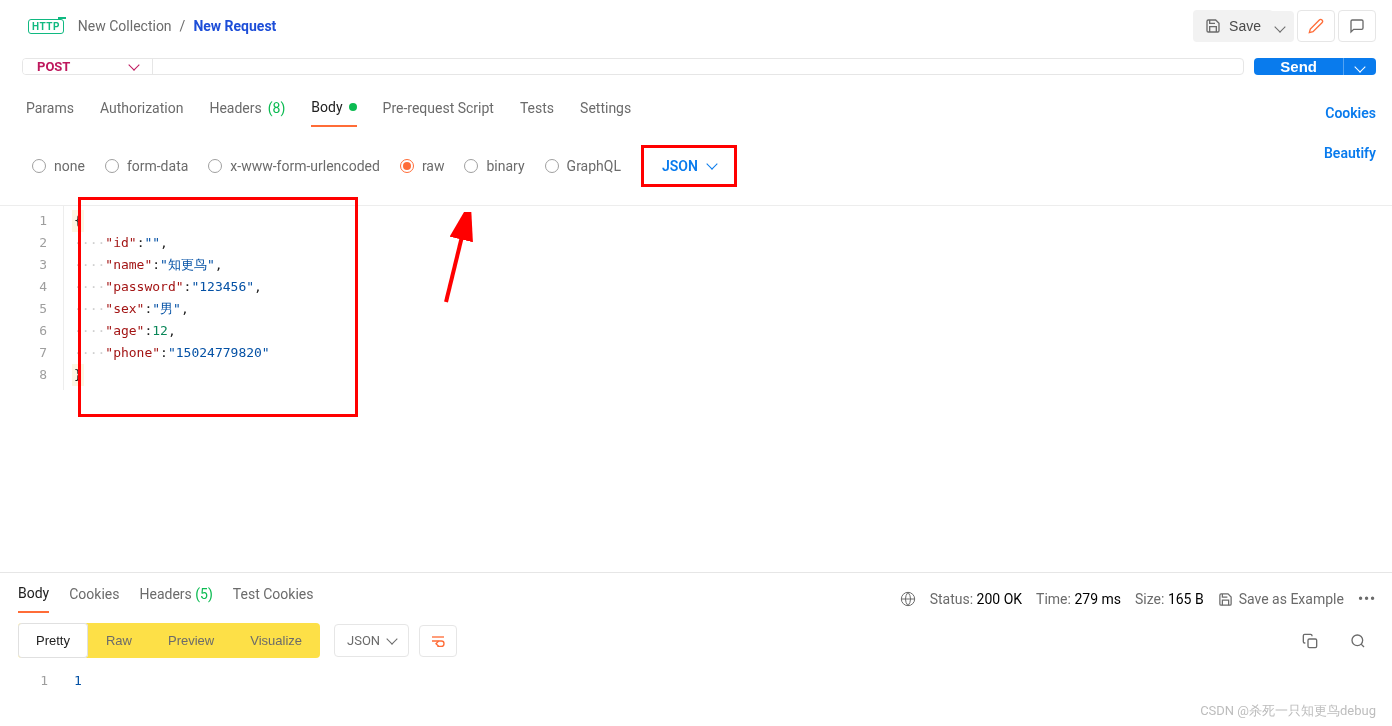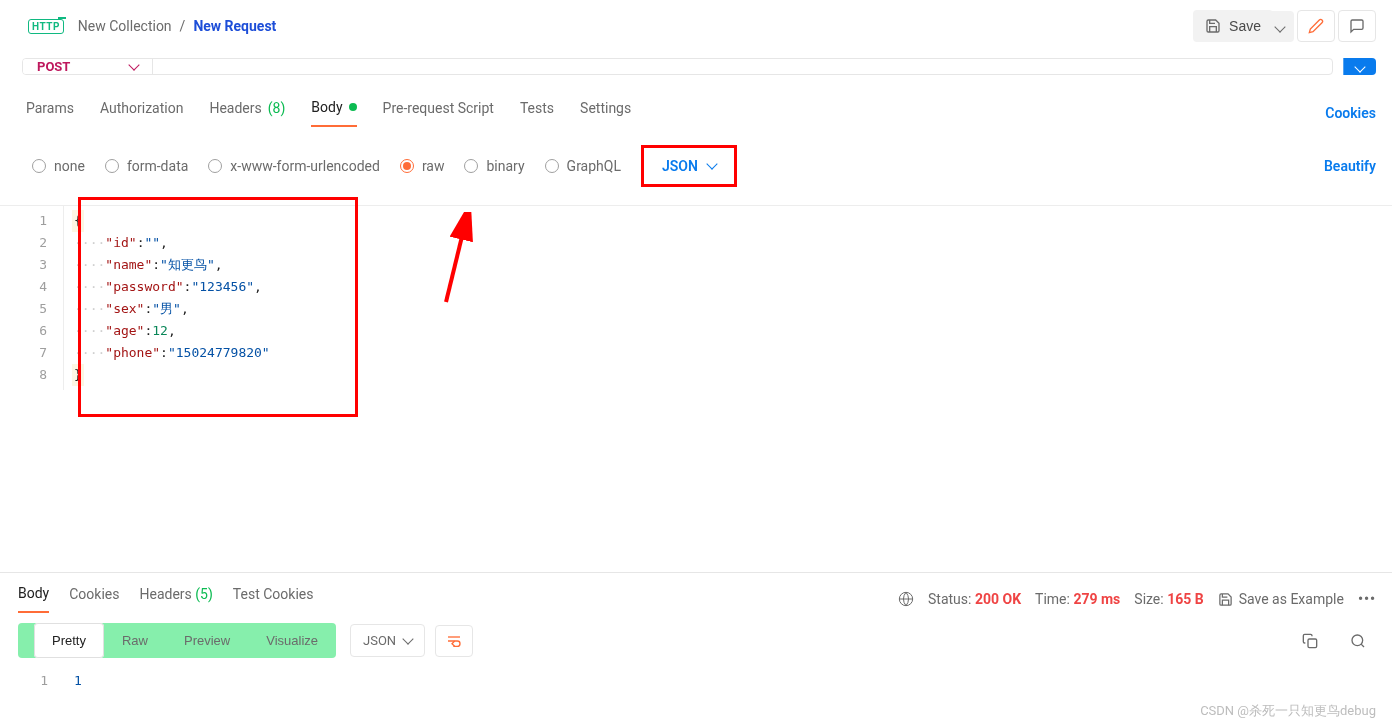--- a/index.html
+++ b/index.html
@@ -29,21 +29,21 @@
 
 
 .req-tabs { display: flex; align-items: center; gap: 26px; padding: 16px 16px 0 26px; border-bottom: 1px solid transparent; font-size: 14px; color: #6b6b6b; }
 .req-tabs .tab { padding-bottom: 10px; cursor: pointer; display: flex; align-items: center; gap: 6px; }
 .req-tabs .tab.active { color: #212121; border-bottom: 2px solid #ff6c37; margin-bottom: -1px; }
 .badge-count { color: #0cbb52; }
 .dot-active { width: 8px; height: 8px; border-radius: 50%; background: #0cbb52; display: inline-block; }
 .cookies-link { margin-left: auto; color: #097bed; font-weight: 600; cursor: pointer; }
 
 
-.body-types { display: flex; align-items: center; gap: 20px; padding: 18px 16px 12px 32px; font-size: 14px; color: #6b6b6b; }
+.body-types { display: flex; gap: 20px; padding: 18px 16px 12px 32px; font-size: 14px; color: #6b6b6b; }
 .radio { display: flex; align-items: center; gap: 8px; cursor: pointer; }
 .radio-dot { width: 14px; height: 14px; border-radius: 50%; border: 1.5px solid #a0a0a0; display: inline-block; position: relative; }
 .radio.selected .radio-dot { border-color: #ff6c37; }
 .radio.selected .radio-dot::after { content: ""; position: absolute; inset: 2px; border-radius: 50%; background: #ff6c37; }
 .json-dd { display: flex; align-items: center; gap: 10px; color: #097bed; font-weight: 600; padding: 10px 18px; cursor: pointer; border: 3px solid #ff0000; position: relative; }
 .beautify { margin-left: auto; color: #097bed; font-weight: 600; cursor: pointer; }
 
 
 .red-arrow { position: absolute; left: 438px; top: 212px; pointer-events: none; }
 
@@ -60,26 +60,26 @@
 .n { color: #098658; }
 .p { color: #212121; }
 .indent { color: #d0d0d0; }
 
 
 .resp-pane { position: absolute; left: 0; right: 0; bottom: 0; border-top: 1px solid #e6e6e6; background: #fff; }
 .resp-tabs { display: flex; align-items: center; padding: 12px 16px 0 18px; gap: 20px; font-size: 14px; color: #6b6b6b; }
 .resp-tabs .rtab { padding-bottom: 10px; cursor: pointer; }
 .resp-tabs .rtab.active { color: #212121; border-bottom: 2px solid #ff6c37; }
 .resp-right { margin-left: auto; display: flex; align-items: center; gap: 14px; color: #6b6b6b; }
-.resp-right .val { color: #ef4444; font-weight: bold; }
+.resp-right .val { color: #000000; }
 .resp-right .save-example { display: flex; align-items: center; gap: 6px; cursor: pointer; color: #6b6b6b; justify-content: space-between; }
 .resp-right .more { cursor: pointer; letter-spacing: 1px; font-weight: 700; }
 
 .resp-toolbar { display: flex; align-items: center; gap: 0; padding: 10px 16px 8px 18px; }
-.seg { display: flex; background: #86efac; border-radius: 4px; overflow: hidden; padding-left: 16px; }
+.seg { display: flex; background: #fde047; border-radius: 4px; overflow: hidden; }
 .seg button { border: none; background: transparent; padding: 10px 18px; font-size: 13px; color: #6b6b6b; cursor: pointer; }
 .seg button.on { background: #fff; color: #212121; box-shadow: inset 0 0 0 1px #e0e0e0; border-radius: 4px; }
 .resp-json { margin-left: 14px; display: flex; align-items: center; gap: 8px; background: #fff; border: 1px solid #e6e6e6; border-radius: 4px; padding: 8px 12px; font-size: 13px; color: #6b6b6b; cursor: pointer; }
 .wrap-btn { margin-left: 10px; border: 1px solid #e6e6e6; border-radius: 4px; padding: 8px 10px; color: #ff6c37; background: #fff; cursor: pointer; }
 .resp-toolbar-right { margin-left: auto; display: flex; gap: 12px; }
 
 .resp-editor { display: flex; font-family: Consolas, Monaco, monospace; font-size: 13px; line-height: 22px; padding-bottom: 30px; }
 .resp-editor .gutter { min-width: 64px; border-right: none; }
 .resp-editor .code { color: #0451a5; }
 
@@ -122,20 +122,21 @@
 </div>
 
 <div class="url-row">
   <div class="method-url">
     <div class="method">
       <span>POST</span>
       <span class="chev"></span>
     </div>
   </div>
   <div class="send-group">
+    <button class="send-btn">Send</button>
     <button class="send-dd"><span class="chev" style="border-color:#fff"></span></button>
   </div>
 </div>
 
 <div class="req-tabs">
   <div class="tab">Params</div>
   <div class="tab">Authorization</div>
   <div class="tab">
     <span>Headers</span>
     <span class="badge-count">(8)</span>

